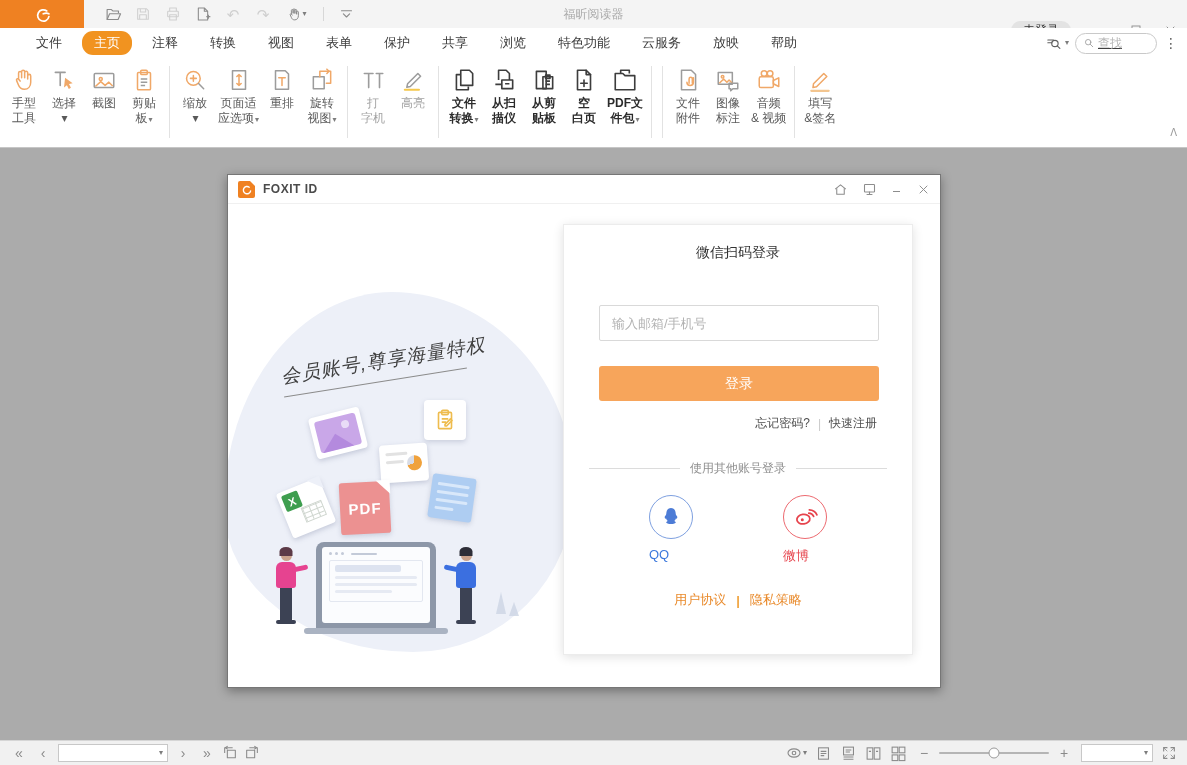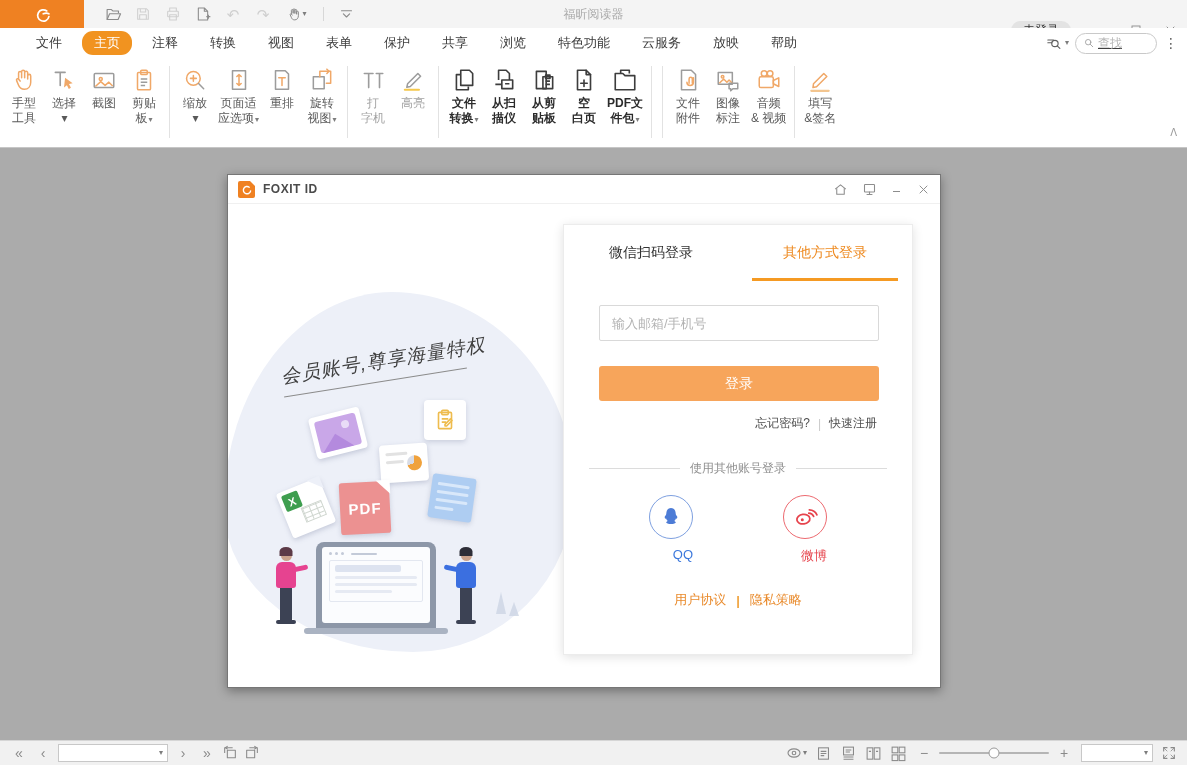--- a/index.html
+++ b/index.html
@@ -119,21 +119,21 @@
   .lc-form { padding:24px 35px 0 35px; }
   .lc-input { width:280px; height:36px; border:1px solid #d9d9d9; border-radius:2px; padding:0 12px; font-size:13px; color:#444; outline:none; display:block; font-family:inherit; }
   .lc-input::placeholder { color:#b3b3b3; }
   .lc-input + .lc-input { margin-top:19px; }
   .lc-login { margin-top:25px; width:280px; height:35px; background:#f7a55b; color:#fff; border:none; border-radius:3px; font-size:14px; font-family:inherit; }
   .lc-links { margin-top:14px; display:flex; justify-content:flex-end; align-items:center; gap:8px; font-size:12px; color:#4f4f4f; }
   .lc-links .vsep { color:#cacaca; }
   .lc-divider { margin:28px 25px 0 25px; display:flex; align-items:center; gap:10px; color:#8f8f8f; font-size:12px; }
   .lc-divider:before, .lc-divider:after { content:""; flex:1; height:1px; background:#dcdcdc; }
   .lc-social { margin-top:18px; display:flex; justify-content:center; gap:90px; }
-  .soc { display:flex; flex-direction:column; align-items:flex-end; gap:8px; font-size:13px; }
+  .soc { display:flex; flex-direction:column; align-items:flex-start; gap:8px; font-size:13px; }
   .soc-circle { width:44px; height:44px; border-radius:50%; display:flex; align-items:center; justify-content:center; background:#fff; }
   .soc-qq { color:#3c78dc; }
   .soc-qq .soc-circle { border:1px solid #7ea0e0; }
   .soc-weibo { color:#e6434c; }
   .soc-weibo .soc-circle { border:1px solid #ed6a70; }
   .lc-foot { margin-top:26px; display:flex; justify-content:center; align-items:center; gap:10px; font-size:13px; color:#e98a2b; }
   .lc-foot .fsep { color:#f0a23c; font-weight:bold; }
 
   
   .statusbar { position:absolute; left:0; bottom:0; width:100%; height:25px; background:#f1f1f1; border-top:1px solid #d6d6d6; display:flex; align-items:center; color:#8a8a8a; }
@@ -590,21 +590,20 @@
               <div class="p-legs"></div>
               <div class="p-feet"></div>
           </div>
           <div class="tree" style="left:268px; top:388px;"></div>
           <div class="tree" style="left:281px; top:398px; height:14px;"></div>
         </div>
 
         <div class="login-card">
           <div class="lc-tabs" id="lc-tabs">
               <div class="lc-tab">微信扫码登录</div>
-              <div class="lc-tab active">其他方式登录</div>
             </div>
           <div class="lc-form">
             <input class="lc-input" placeholder="输入邮箱/手机号" style="">
             <button class="lc-login">登录</button>
             <div class="lc-links">
               <span>忘记密码?</span>
               <span class="vsep">|</span>
               <span>快速注册</span>
             </div>
           </div>

